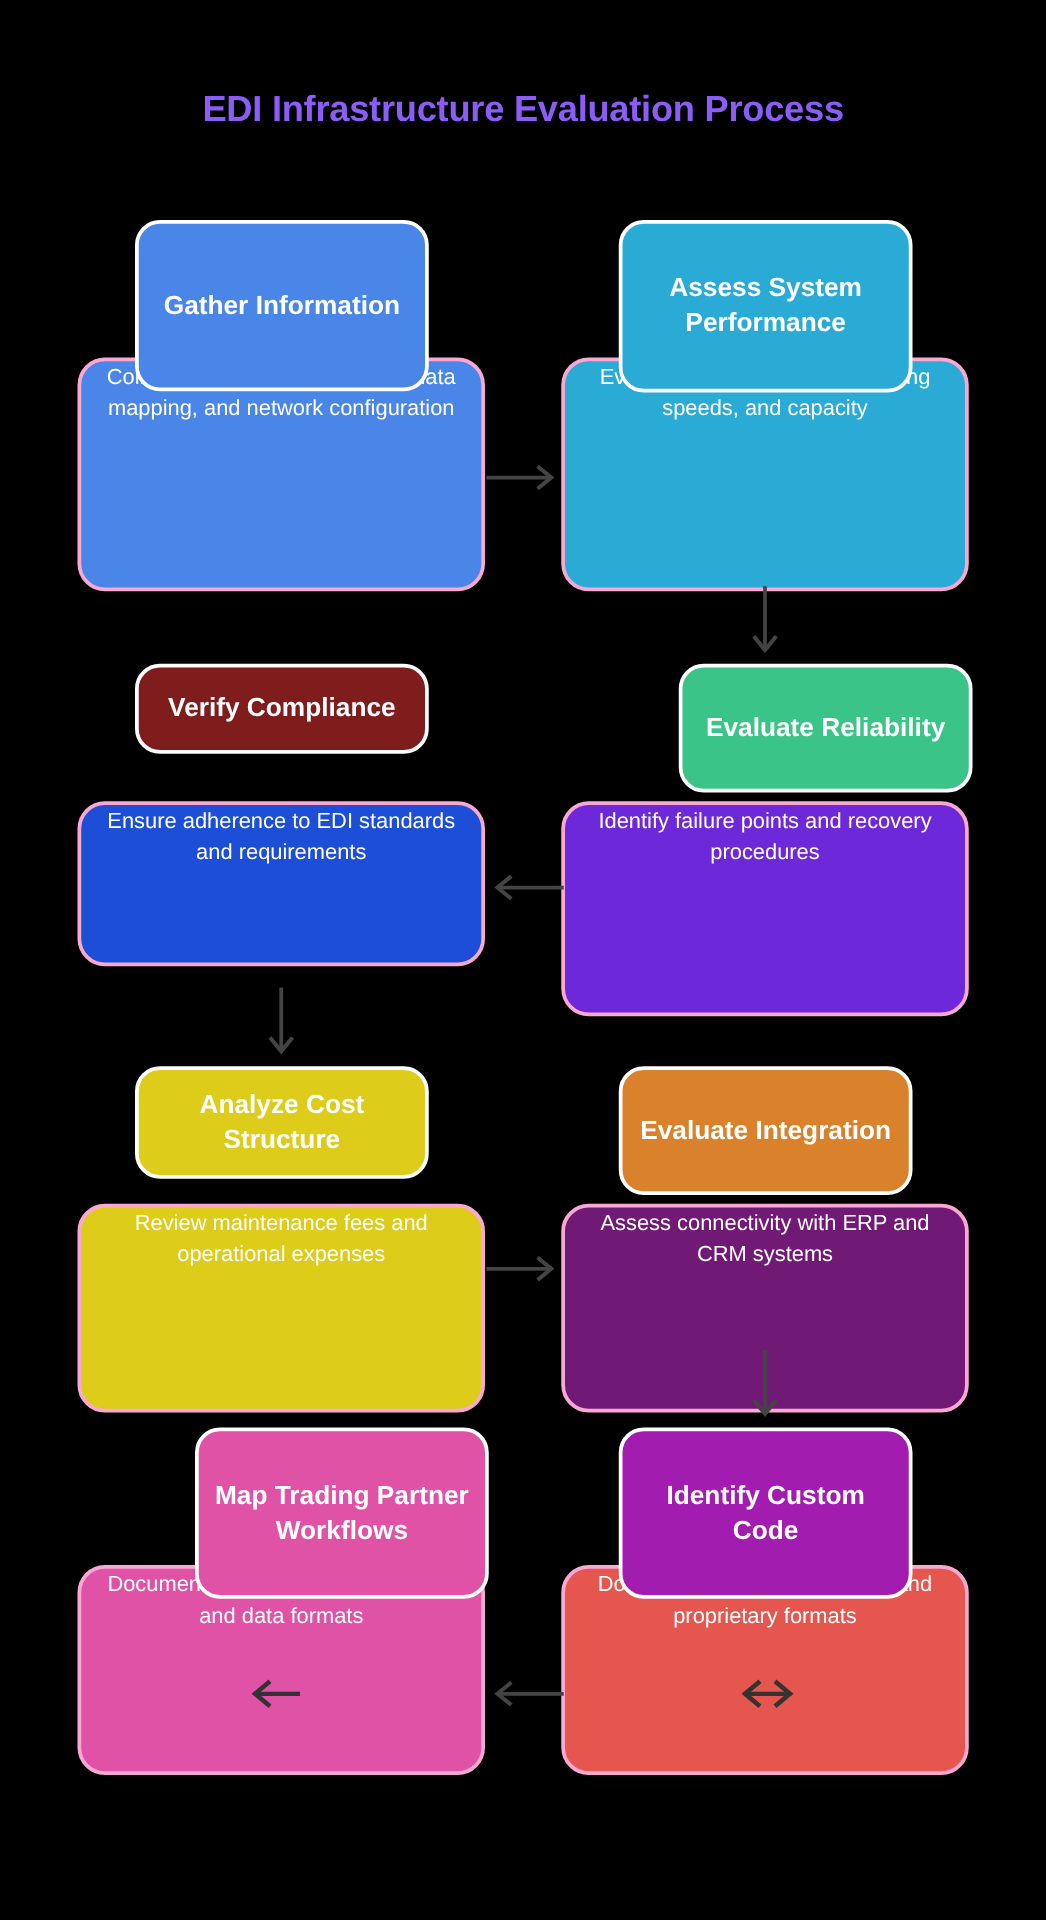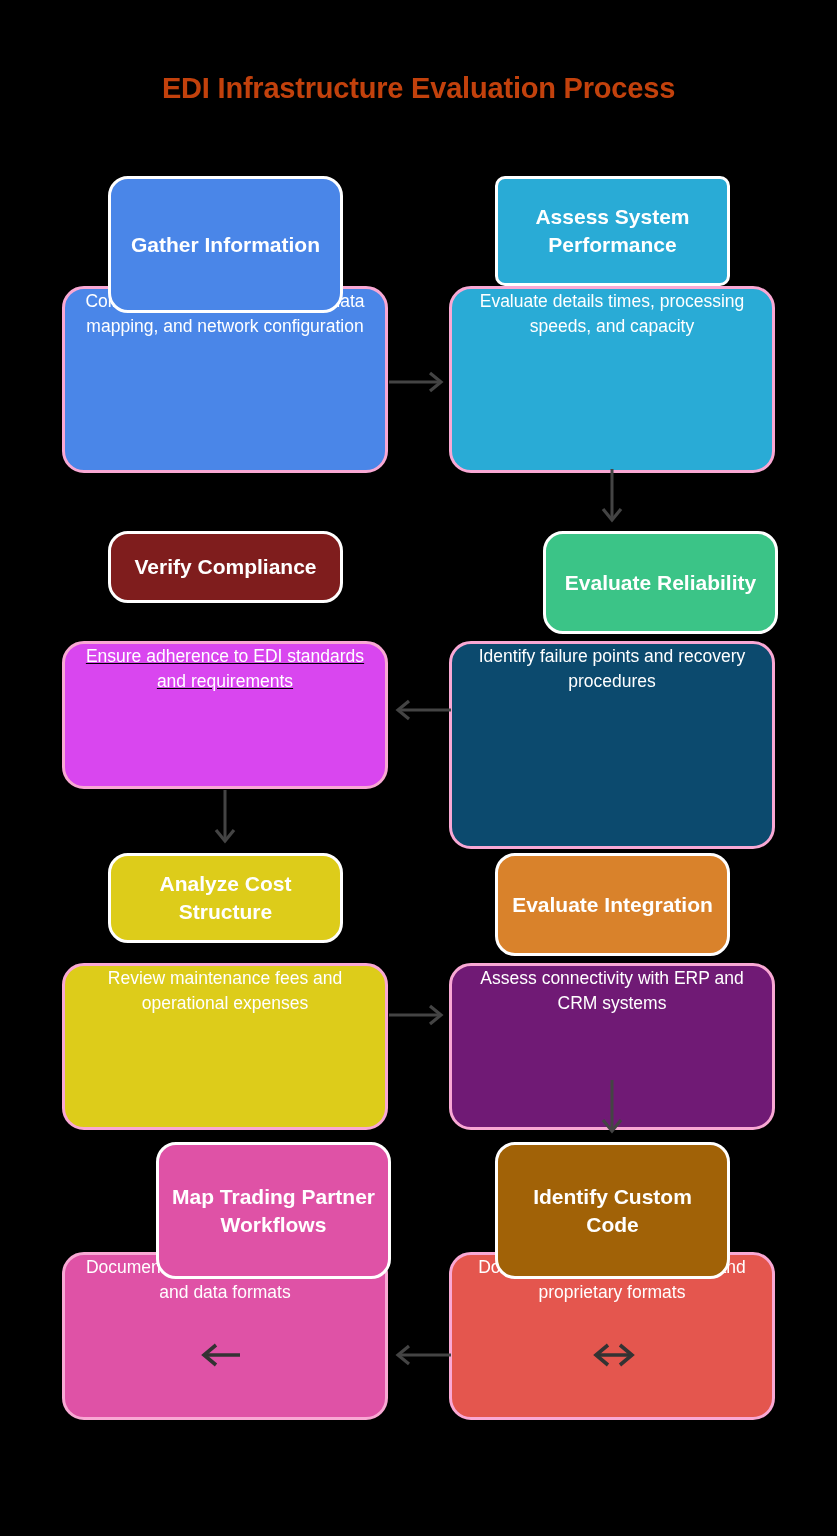--- a/index.html
+++ b/index.html
@@ -19,21 +19,21 @@
   }
 
   .chart-title {
     position: absolute;
     top: 72px;
     left: 0;
     width: 837px;
     text-align: center;
     font-size: 29px;
     font-weight: bold;
-    color: #c2410c;
+    color: #8b5cf6;
     letter-spacing: -0.2px;
     font-family: "Liberation Sans", sans-serif;
   }
 
   
   .node {
     position: absolute;
   }
 
   .node-body {
@@ -101,36 +101,36 @@
     </div>
     <div class="node-header" style="background:#4A86E8; height:137px;justify-content:center;">
       <span class="node-header-text">Gather Information</span>
     </div>
   </div>
 
   <div class="node" style="left:449px; top:176px;">
     <div class="node-body" style="background:#29ABD6; height:187px;">
       <span class="node-body-text">Evaluate details times, processing speeds, and capacity</span>
     </div>
-    <div class="node-header" style="background:#29ABD6; height:110px;border-radius:10px;">
+    <div class="node-header" style="background:#29ABD6; height:138px;">
       <span class="node-header-text">Assess System Performance</span>
     </div>
   </div>
 
   <div class="node" style="left:62px; top:531px;">
-    <div class="node-body" style="background:#d946ef; height:148px;text-decoration:underline;">
+    <div class="node-body" style="background:#1d4ed8; height:132px;">
       <span class="node-body-text">Ensure adherence to EDI standards and requirements</span>
     </div>
     <div class="node-header" style="background:#7f1d1d; height:72px;">
       <span class="node-header-text">Verify Compliance</span>
     </div>
   </div>
 
   <div class="node" style="left:449px; top:531px;">
-    <div class="node-body" style="background:#0c4a6e; height:208px;">
+    <div class="node-body" style="background:#6d28d9; height:172px;">
       <span class="node-body-text">Identify failure points and recovery procedures</span>
     </div>
     <div class="node-header" style="background:#3BC487; height:103px;margin-left:48px;">
       <span class="node-header-text">Evaluate Reliability</span>
     </div>
   </div>
 
   <div class="node" style="left:62px; top:853px;">
     <div class="node-body" style="background:#DDCC1A; height:167px;">
       <span class="node-body-text">Review maintenance fees and operational expenses</span>
@@ -155,21 +155,21 @@
     </div>
     <div class="node-header" style="background:#DF52A6; height:137px;margin-left:48px;">
       <span class="node-header-text">Map Trading Partner Workflows</span>
     </div>
   </div>
 
   <div class="node" style="left:449px; top:1142px;">
     <div class="node-body" style="background:#E4564E; height:168px;">
       <span class="node-body-text">Document user-defined codes and proprietary formats</span>
     </div>
-    <div class="node-header" style="background:#a16207; height:137px;">
+    <div class="node-header" style="background:#a21caf; height:137px;">
       <span class="node-header-text">Identify Custom Code</span>
     </div>
   </div>
 
   <div class="arrow" style="left:388px; top:372px;">
     <svg width="64" height="20" viewBox="0 0 64 20">
       <line x1="1" y1="10" x2="52" y2="10" stroke="#444444" stroke-width="3"></line>
       <polyline points="42,1 53,10 42,19" fill="none" stroke="#444444" stroke-width="3.2" stroke-linejoin="miter" stroke-linecap="butt"></polyline>
     </svg>
   </div>

